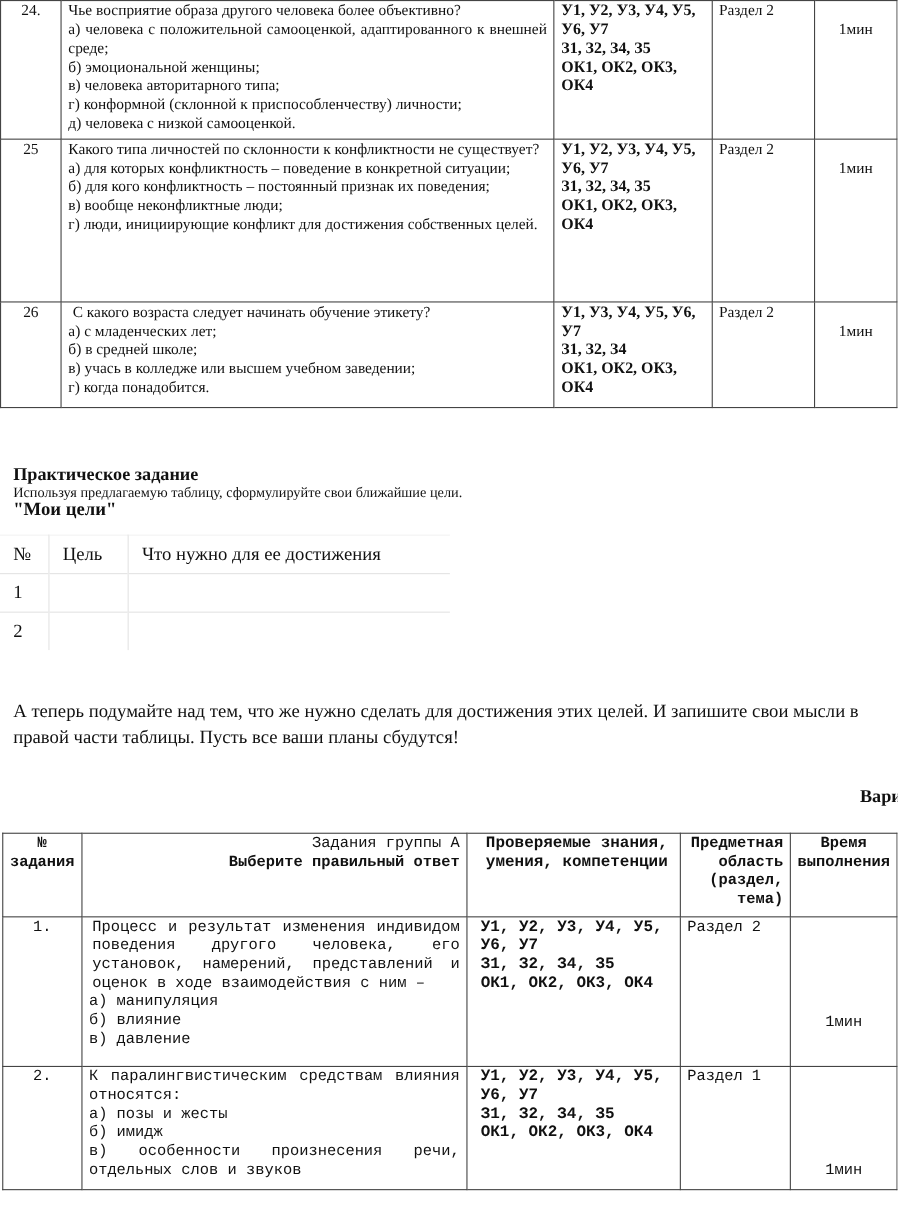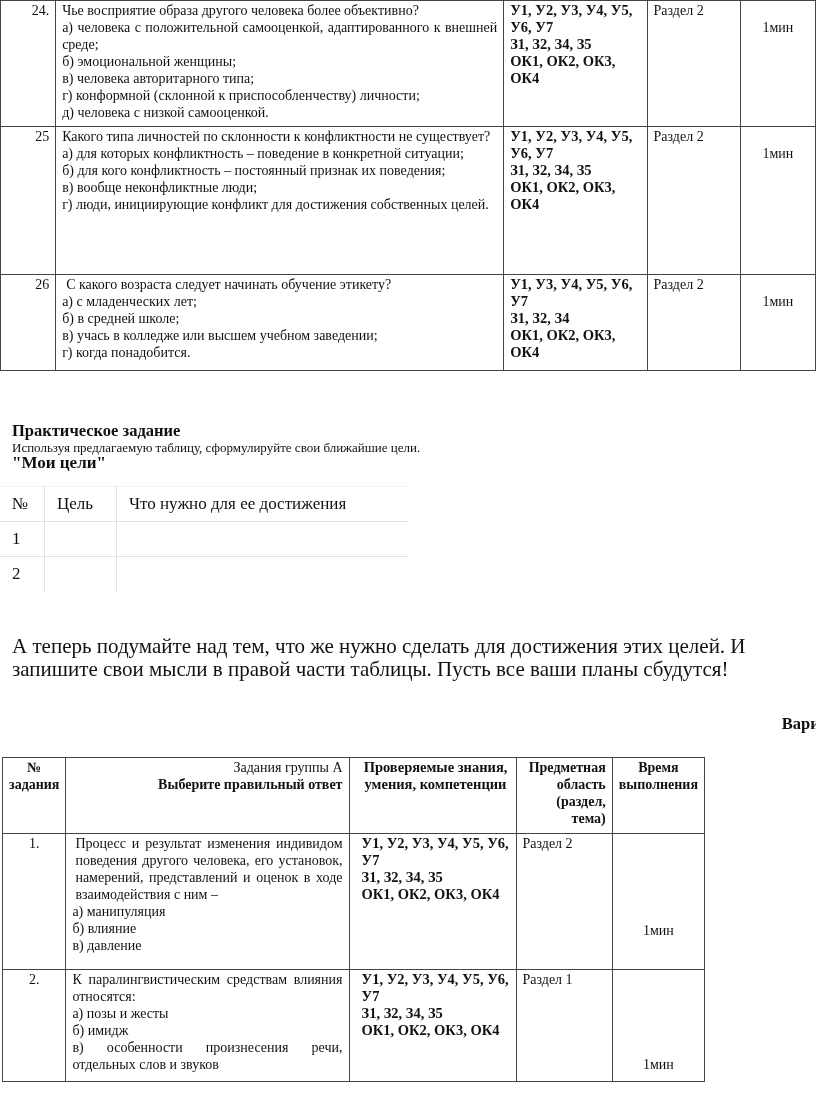--- a/index.html
+++ b/index.html
@@ -3,43 +3,43 @@
 <meta charset="utf-8">
 <style>
   html, body { margin: 0; padding: 0; background: #ffffff; }
   body {
     width: 816px; height: 1102px; position: relative; overflow: hidden;
     font-family: "Liberation Serif", "DejaVu Serif", serif; color: #111;
   }
   table { border-collapse: collapse; }
   .t1 { position: absolute; left: 0; top: 0; width: 816px; font-size: 14px; line-height: 17px; }
   .t1 td { border: 1.5px solid #444; vertical-align: top; padding: 1px 6px 0 6px; }
-  .t1 td.num { text-align: right; width: 42px; }
+  .t1 td.num { text-align: center; width: 42px; }
   .t1 td.q { text-align: justify; width: 434px; }
   .t1 td.comp { font-weight: bold; width: 130px; font-size: 14.5px; }
   .t1 td.sec { width: 80px; }
   .t1 td.time { text-align: center; vertical-align: top; width: 62px; padding-top: 18px; }
   .line { display: block; }
 
   .h-practical { position: absolute; left: 12px; top: 384px; font-weight: bold; font-size: 16.5px; margin-top: 37px; }
   .p-intro { position: absolute; left: 12px; top: 440px; font-size: 13px; }
   .h-goals { position: absolute; left: 12px; top: 453px; font-weight: bold; font-size: 17px; }
 
   .t2 { position: absolute; left: 0; top: 486px; font-size: 17px; }
   .t2 td { border-top: 1px solid #e3e3e3; border-right: 1px solid #e3e3e3; height: 34px; padding: 0 12px; vertical-align: middle; }
   .t2 td:last-child { border-right: none; }
   .t2 tr:first-child td { border-top: 1px solid #f2f2f2; }
   .t2 td.c1 { width: 20px; }
   .t2 td.c2 { width: 47px; }
   .t2 td.c3 { width: 268px; }
 
-  .p-outro { position: absolute; left: 12px; top: 635px; width: 790px; font-size: 21px; line-height: 23px; }
+  .p-outro { position: absolute; left: 12px; top: 635px; width: 790px; font-size: 17px; line-height: 23px; }
   .h-variant { position: absolute; left: 0; top: 714px; width: 816px; text-align: right; font-weight: bold; font-size: 16.5px; margin-left: 42px; }
 
-  .t3 { position: absolute; left: 2px; top: 757px; width: 703px; font-size: 14px; line-height: 17px; }
+  .t3 { position: absolute; left: 2px; top: 757px; width: 814px; font-size: 14px; line-height: 17px; font-family: Liberation Mono, monospace; }
   .t3 td { border: 1.5px solid #444; vertical-align: top; padding: 1px 6px; }
   .t3 thead td { text-align: center; }
   .t3 td.num { width: 40px; text-align: center; }
   .t3 td.q { width: 376px; text-align: justify; }
   .t3 td.comp { width: 192px; font-weight: bold; font-size: 14.5px; padding-left: 12px; }
   .t3 td.sec { width: 88px; }
   .t3 td.time { width: 62px; text-align: center; vertical-align: bottom; padding-bottom: 8px; }
   .bold { font-weight: bold; }
 </style>
 </head>

